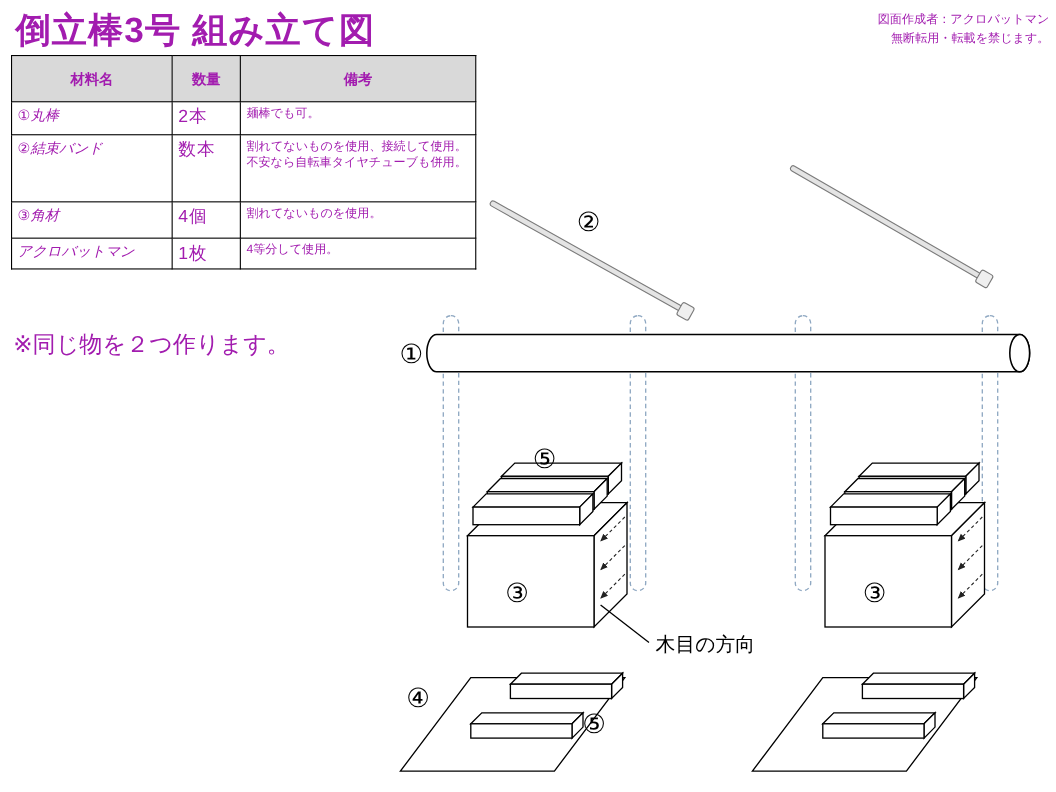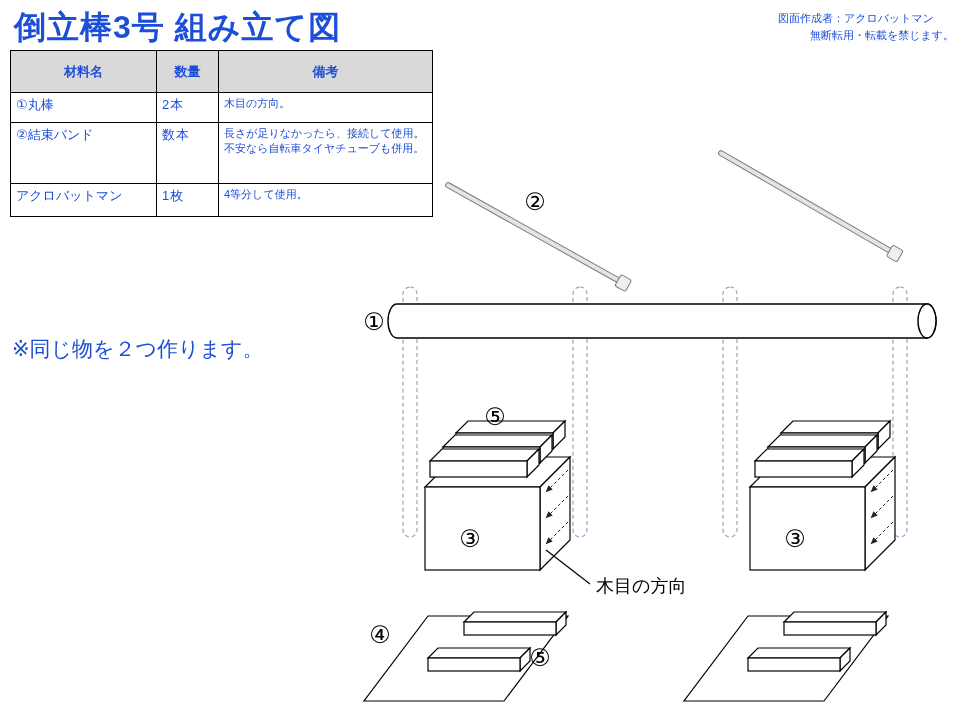--- a/index.html
+++ b/index.html
@@ -1,54 +1,54 @@
 <!DOCTYPE html>
 <html><head>
 <meta charset="utf-8">
 <style>
   * { margin:0; padding:0; box-sizing:border-box; }
   html,body { background:#fff; }
   .page {
     position:relative; width:960px; height:720px; background:#ffffff;
-    font-family:"Liberation Sans","DejaVu Sans",sans-serif; color:#1d4ed8; overflow:hidden;
+    font-family:"Liberation Sans","DejaVu Sans",sans-serif; color:#a21caf; overflow:hidden;
   }
   .title {
     position:absolute; left:14px; top:6px;
     font-size:32px; font-weight:bold; letter-spacing:1px; white-space:nowrap;
   }
   .credit {
     position:absolute; right:6px; top:10px;
-    font-size:11px; line-height:1.55; text-align:left;
+    font-size:11px; line-height:1.55; text-align:right;
   }
   .credit .line2 { margin-left:32px; }
   table.materials {
     position:absolute; left:10px; top:50px;
     border-collapse:collapse; background:#fff; table-layout:fixed;
   }
   .materials th, .materials td {
     border:1px solid #000; vertical-align:top; padding:3px 5px; overflow:hidden;
   }
   .materials th {
     background:#d9d9d9; font-size:13px; font-weight:bold;
     text-align:center; vertical-align:middle; height:42px; padding:2px;
   }
   .materials col.c-name { width:146px; }
   .materials col.c-qty  { width:62px;  }
   .materials col.c-rem  { width:214px; }
-  .materials td.name   { font-size:13px; }
-  .materials td.qty    { font-size:13px; letter-spacing:1px; }
+  .materials td.name   { font-size:13px;font-style:italic; }
+  .materials td.qty    { font-size:16px; letter-spacing:1px; }
   .materials td.remark { font-size:11px; line-height:1.32; }
   .materials tbody tr:nth-child(1){ height:30px; }
   .materials tbody tr:nth-child(2){ height:61px; }
   .materials tbody tr:nth-child(3){ height:33px; }
   .materials tbody tr:nth-child(4){ height:28px; }
   .materials tbody tr:nth-child(5){ height:66px; }
   .note {
     position:absolute; left:12px; top:299px;
-    font-size:21px; white-space:nowrap;margin-top:36px;
+    font-size:21px; white-space:nowrap;
   }
   svg.diagram { position:absolute; left:0; top:0; }
   svg.diagram text {
     font-family:"DejaVu Sans","Liberation Sans",sans-serif; fill:#000;
   }
 </style>
 </head>
 <body>
 
 <div class="page">
@@ -70,26 +70,31 @@
       <tr>
         <th>材料名</th>
         <th>数量</th>
         <th>備考</th>
       </tr>
     </thead>
     <tbody>
       <tr>
         <td class="name">①丸棒</td>
         <td class="qty">2本</td>
-        <td class="remark">木目の方向。</td>
+        <td class="remark">麺棒でも可。</td>
       </tr>
       <tr>
         <td class="name">②結束バンド</td>
         <td class="qty">数本</td>
-        <td class="remark">長さが足りなかったら、接続して使用。不安なら自転車タイヤチューブも併用。</td>
+        <td class="remark">割れてないものを使用、接続して使用。不安なら自転車タイヤチューブも併用。</td>
+      </tr>
+      <tr>
+        <td class="name">③角材</td>
+        <td class="qty">4個</td>
+        <td class="remark">割れてないものを使用。</td>
       </tr>
       <tr>
         <td class="name">アクロバットマン</td>
         <td class="qty">1枚</td>
         <td class="remark">4等分して使用。</td>
       </tr>
     </tbody>
   </table>
 
   <div class="note">※同じ物を２つ作ります。</div>

